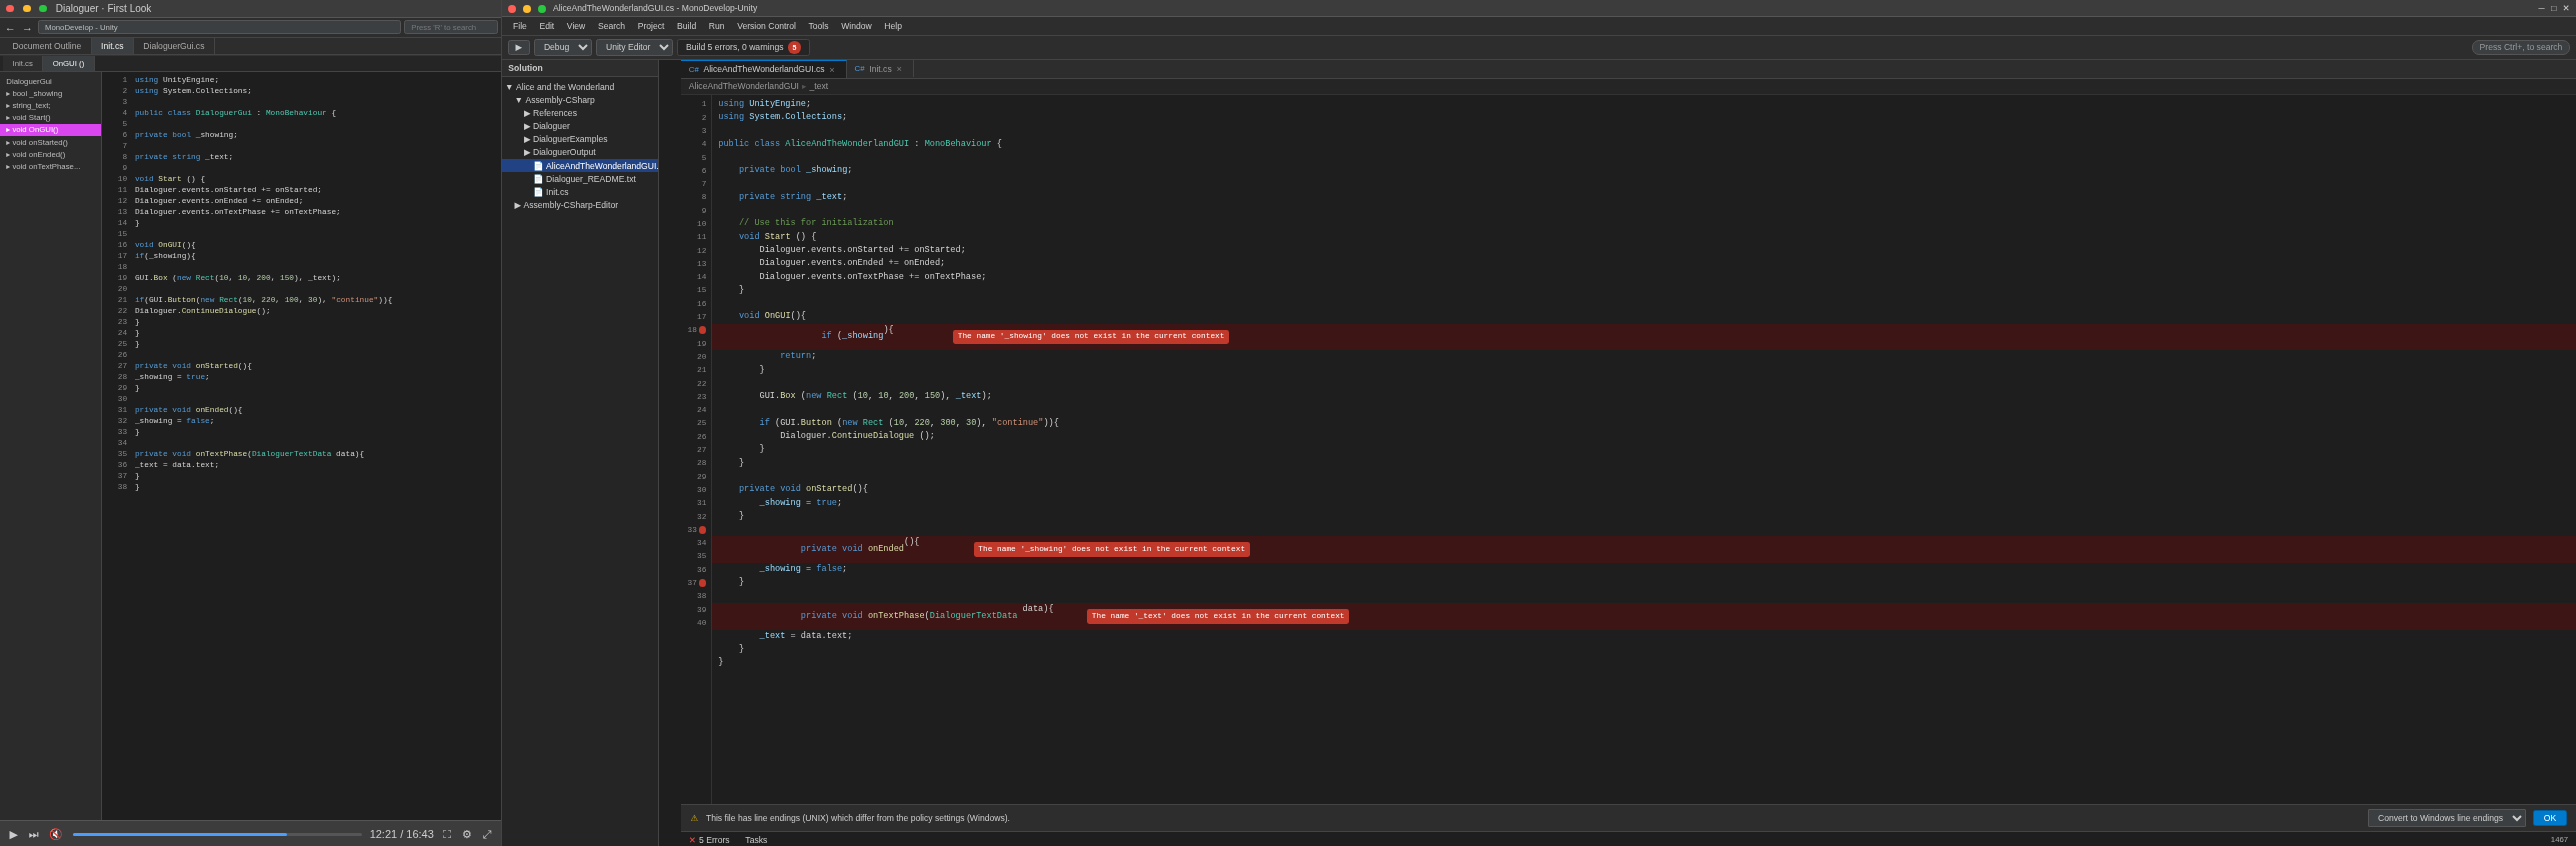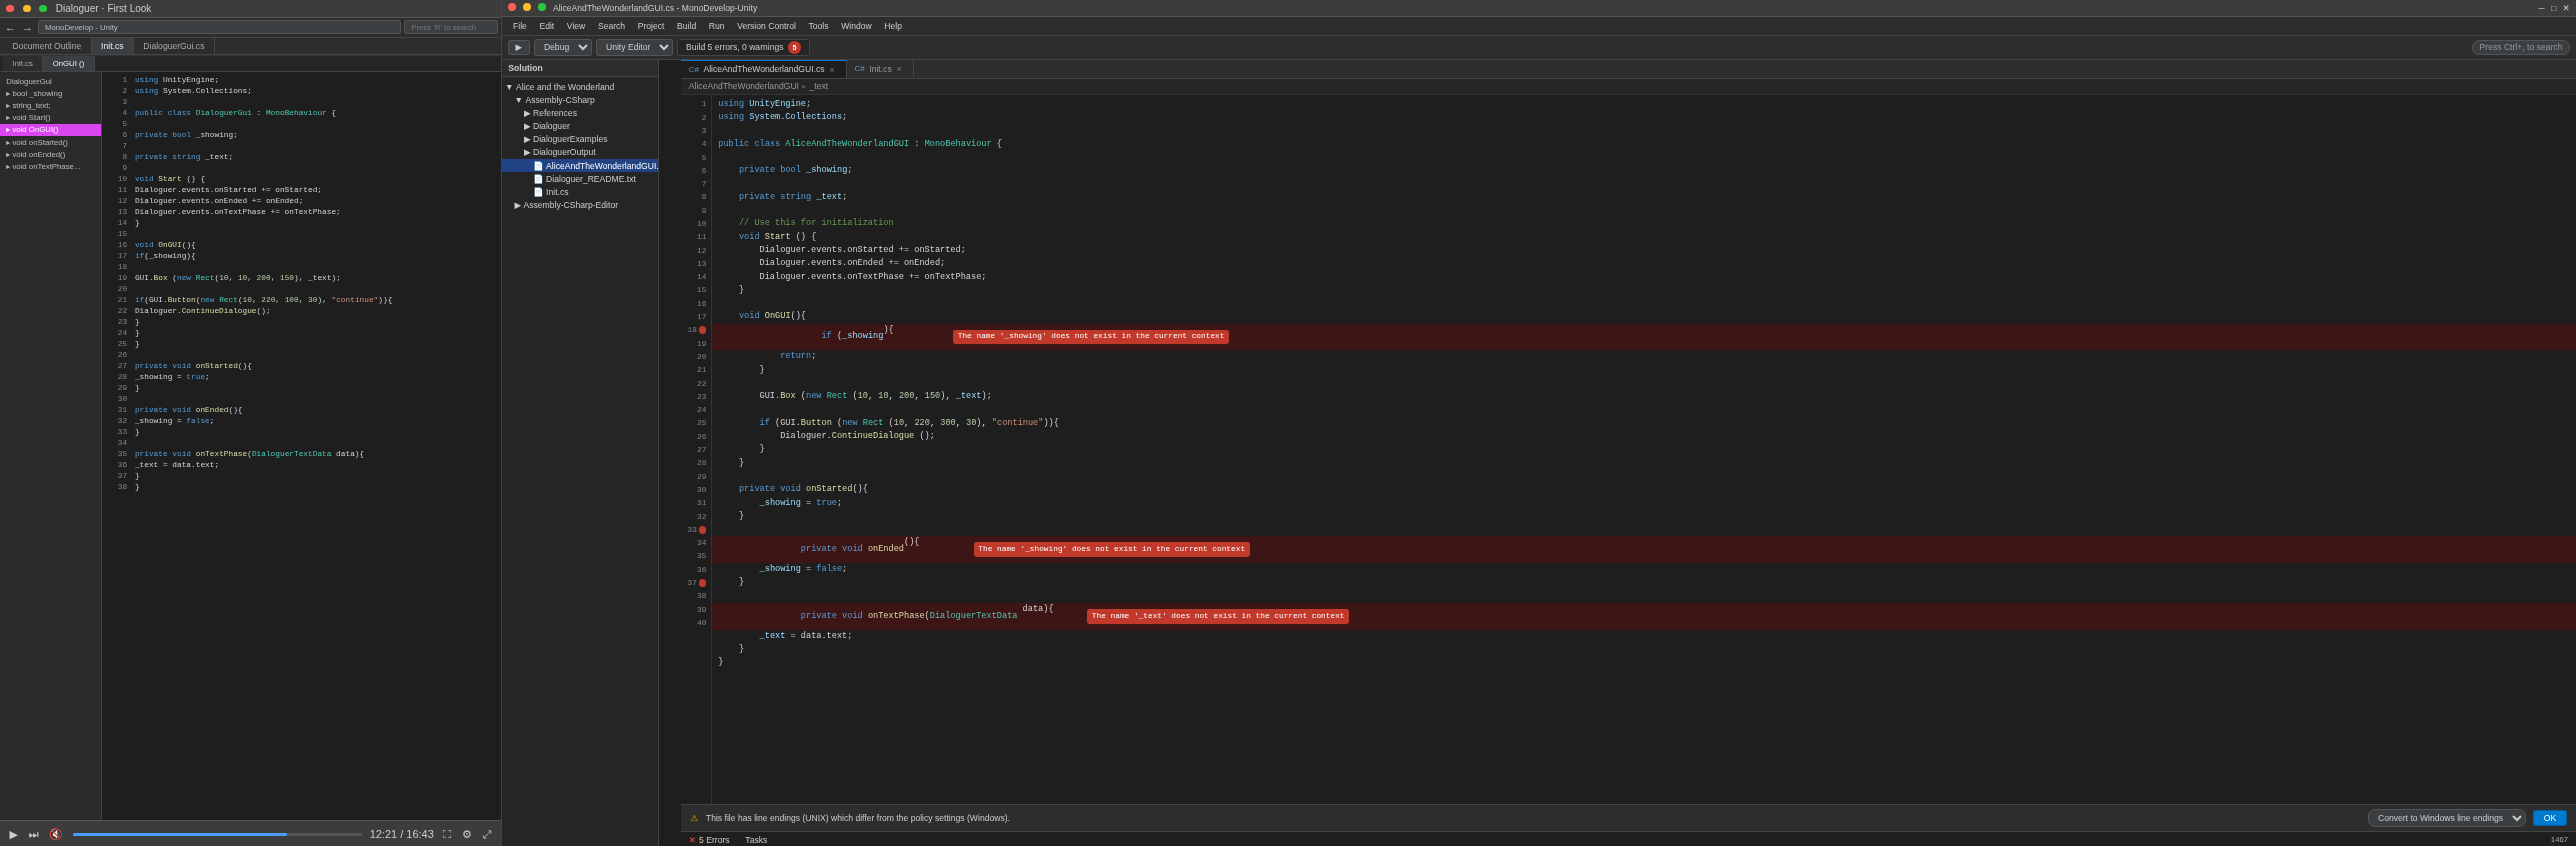--- a/index.html
+++ b/index.html
@@ -471,21 +471,21 @@
       gap: 7.8px;
       flex-shrink: 0;
     }
 
     .notif-icon { color: #e6b800; }
 
     .convert-btn {
       background: #3c3f41;
       color: #ccc;
       border: 0.8px solid #555;
-      border-radius: 7px;
+      border-radius: 1px;
       padding: 2.4px 7.8px;
       font-size: 8.6px;
       cursor: pointer;
     }
 
     .ok-btn {
       background: #007acc;
       color: #fff;
       border: 0.8px solid #005f9e;
       border-radius: 2.4px;
@@ -753,21 +753,21 @@
     </span>
     <button class="control-btn">⛶</button>
     <button class="control-btn">⚙</button>
     <button class="control-btn">⤢</button>
   </div>
 </div>
 
 <div class="right-panel">
 
   <div class="ide-titlebar">
-    <div style="display:flex;align-items:flex-start;gap:4.7px;">
+    <div style="display:flex;align-items:flex-end;gap:4.7px;">
       <span class="title-circle tc-red"></span>
       <span class="title-circle tc-yellow"></span>
       <span class="title-circle tc-green"></span>
       <span style="font-size:8.6px;">AliceAndTheWonderlandGUI.cs - MonoDevelop-Unity</span>
     </div>
     <div style="display:flex;gap:6.3px;">
       <span style="cursor:pointer;">─</span>
       <span style="cursor:pointer;">□</span>
       <span style="cursor:pointer;">✕</span>
     </div>

